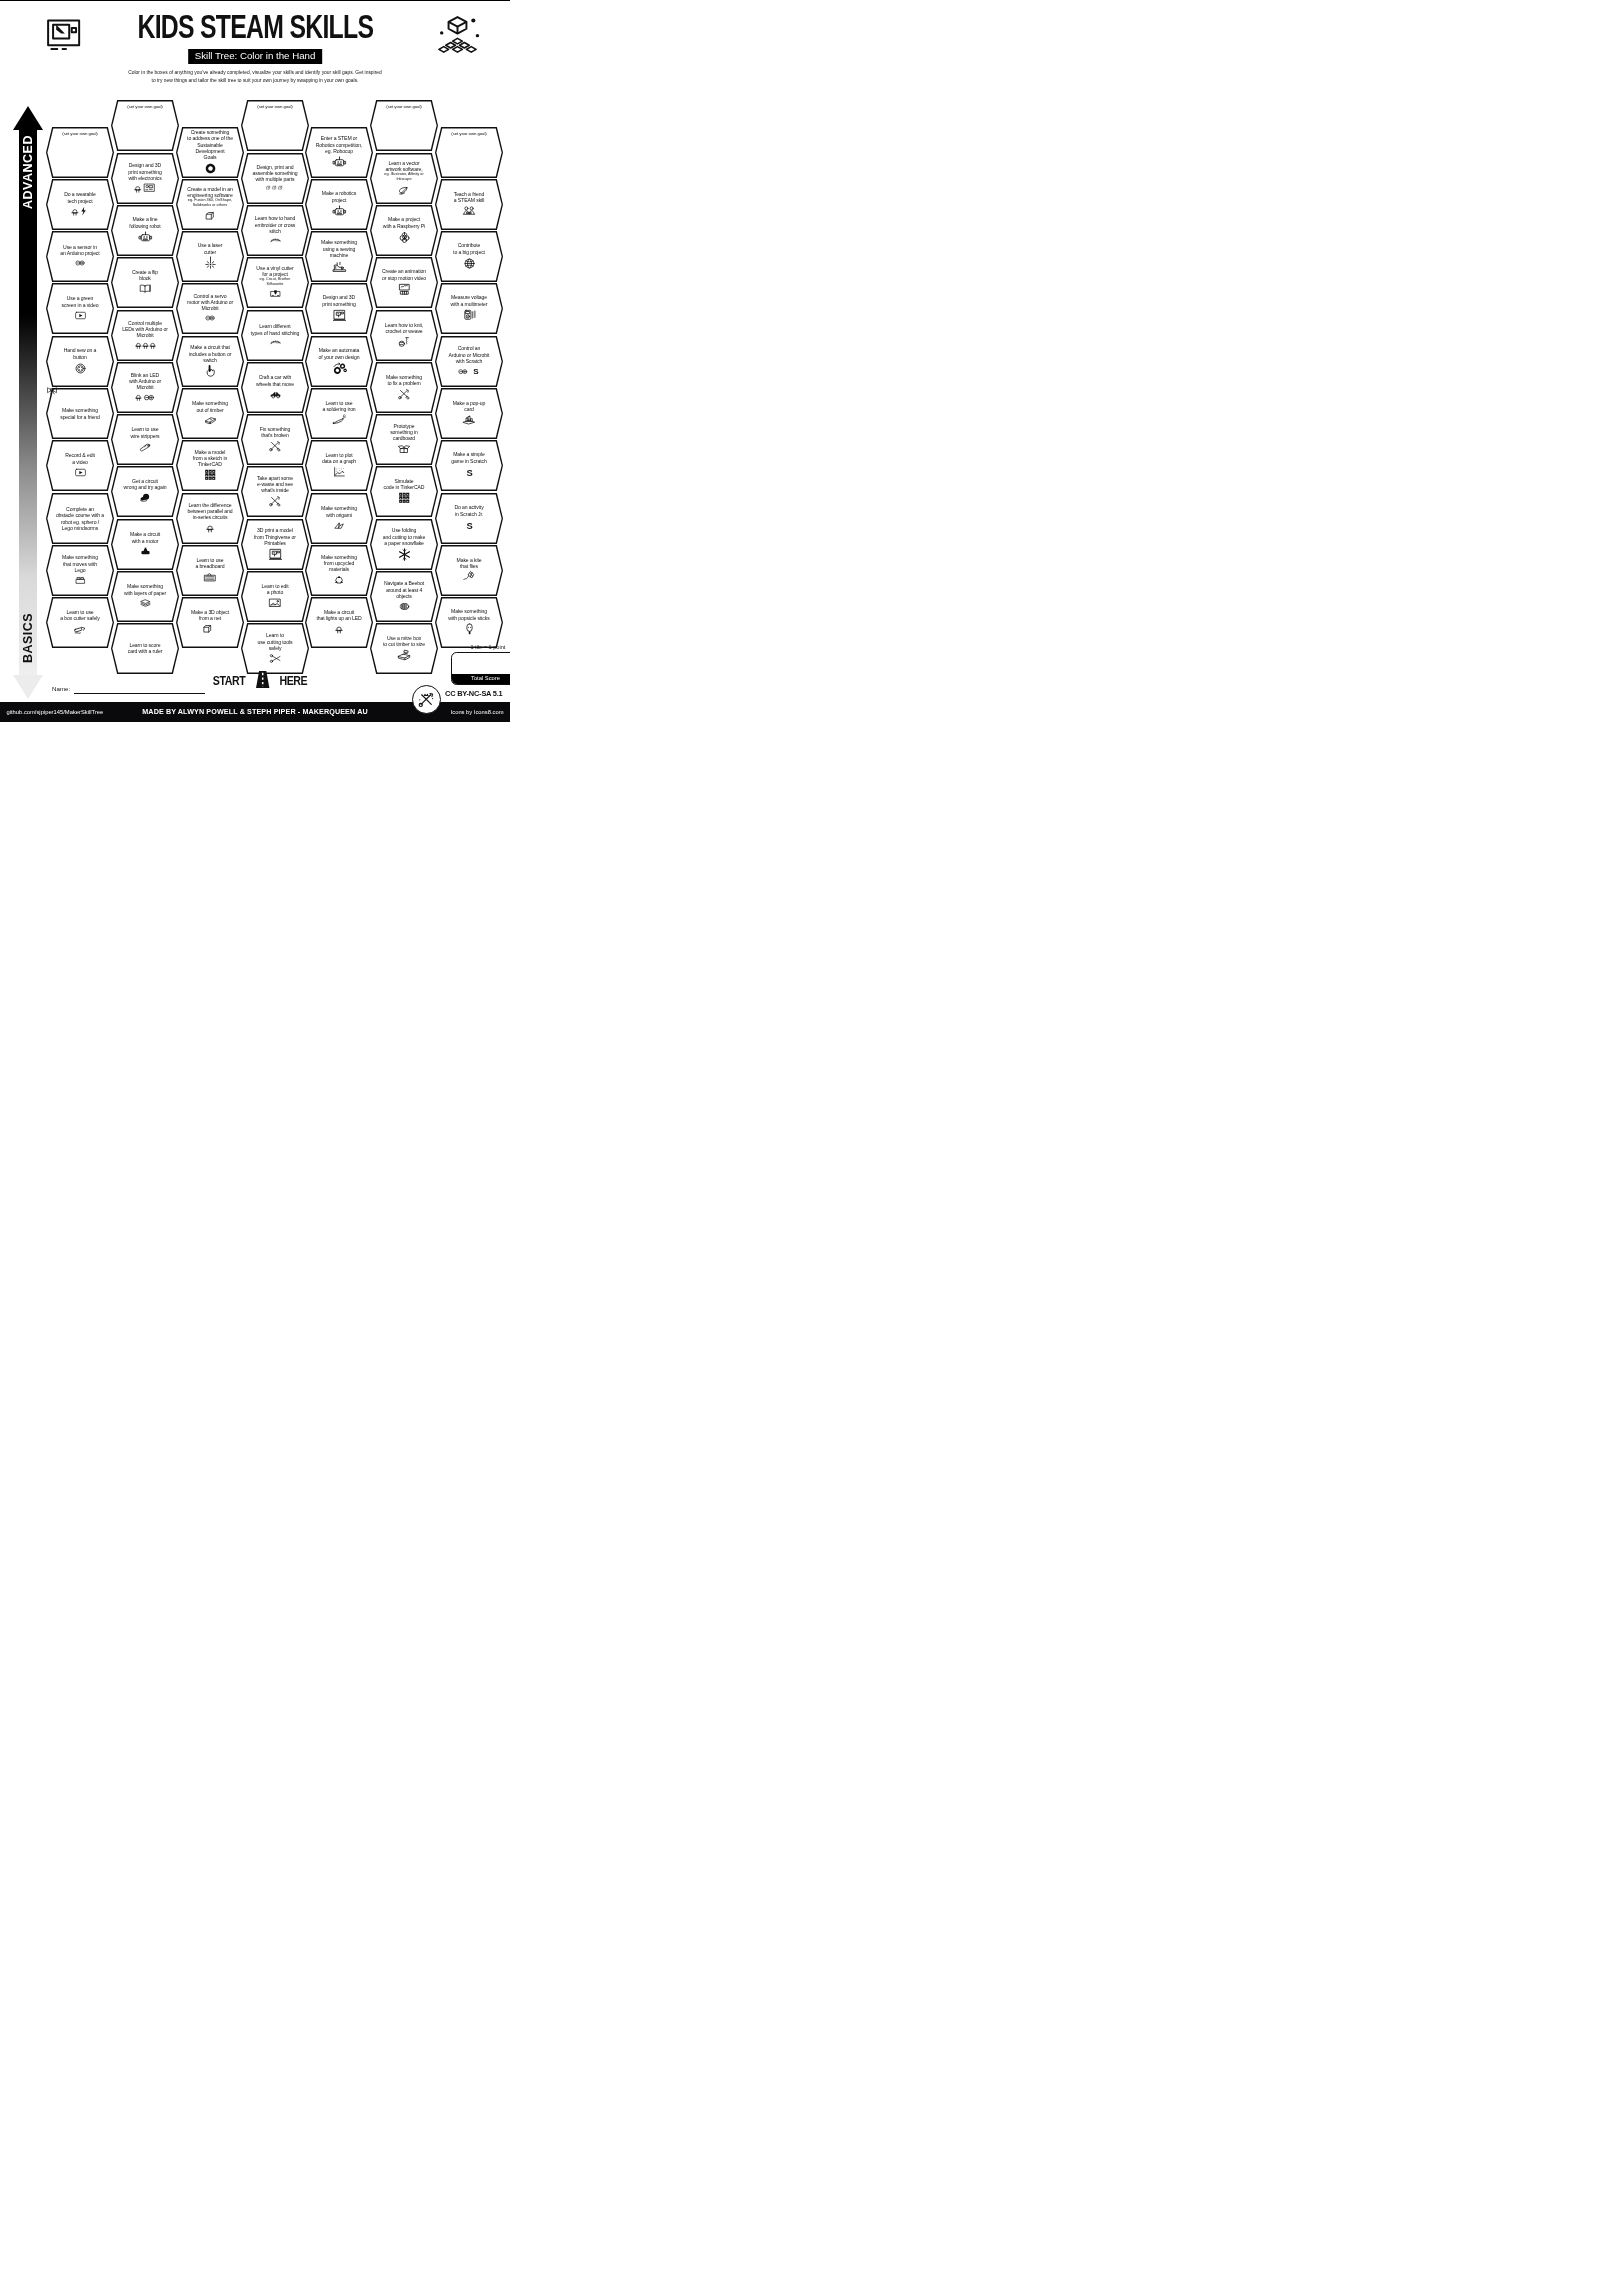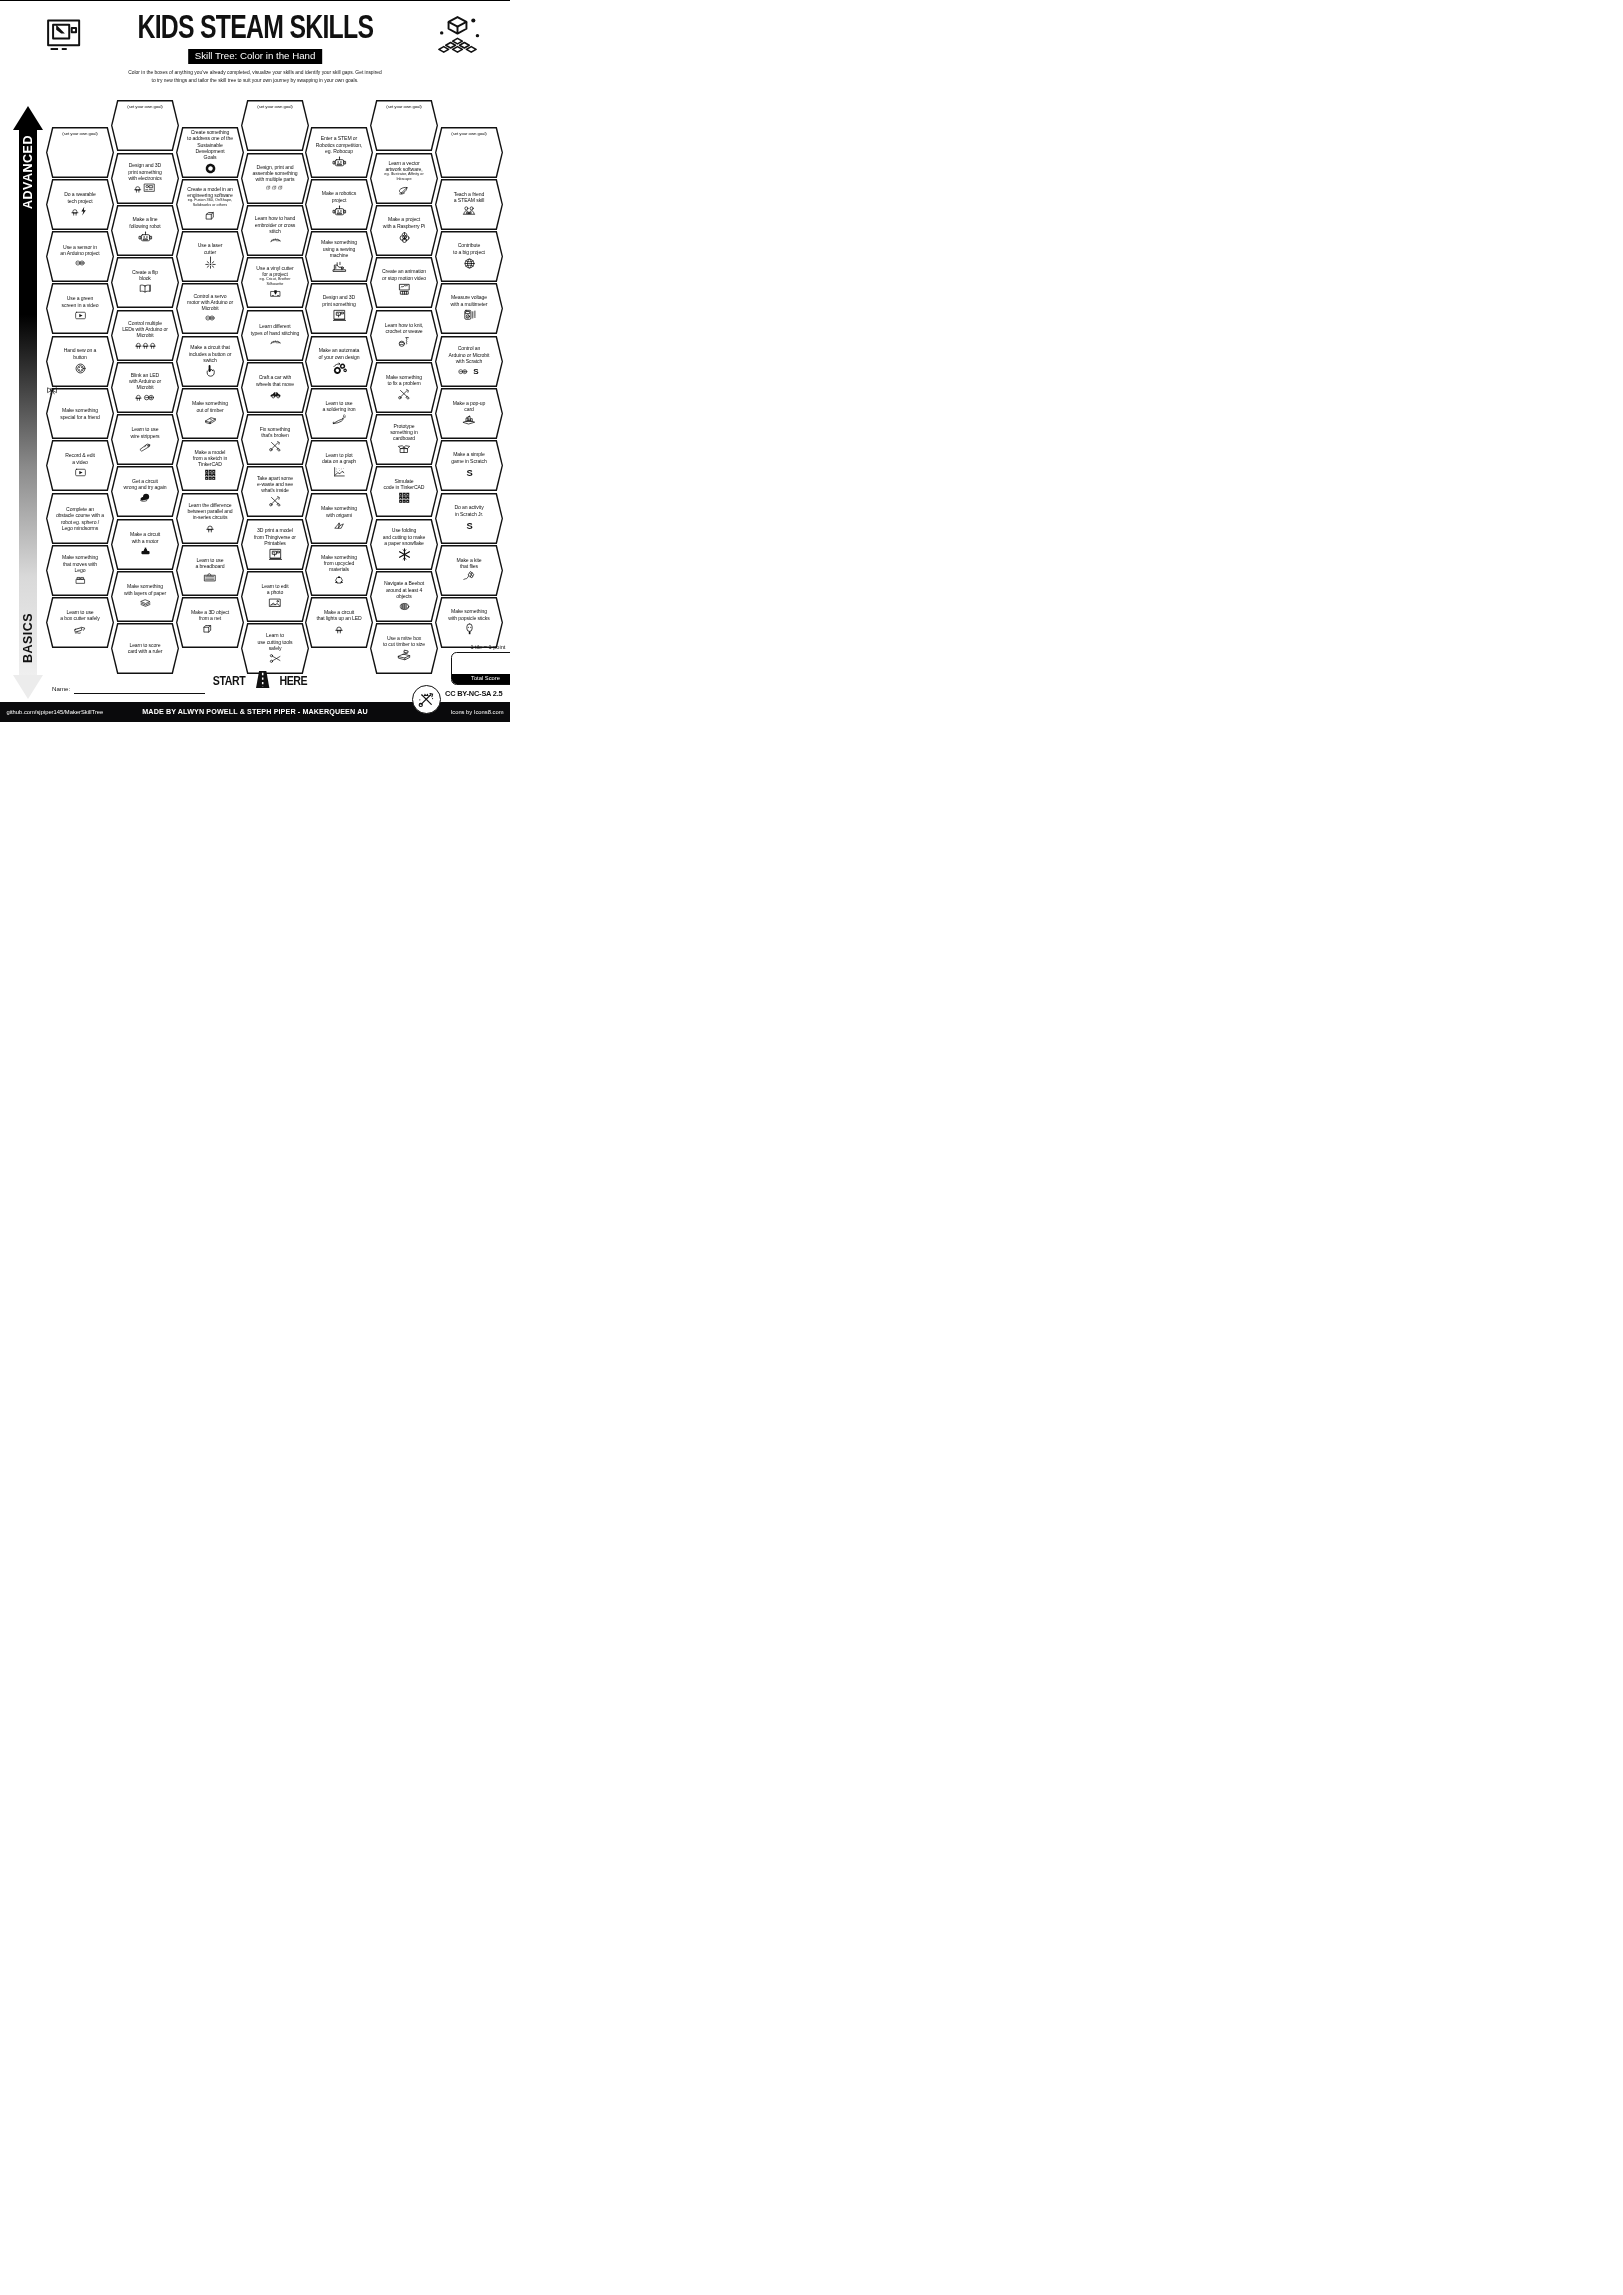--- a/index.html
+++ b/index.html
@@ -1622,21 +1622,21 @@
     <svg width="20.4" height="20.4" viewBox="0 0 64 64" fill="none" stroke="#111" stroke-width="3.5" stroke-linecap="round">
       <line x1="16" y1="48" x2="46" y2="18"></line>
         <line x1="18" y1="18" x2="48" y2="48"></line>
       <circle cx="15" cy="50" r="5"></circle>
         <path d="M44 14l8 2-2 8"></path>
       <path d="M24 22l4-8 4 6 4-6 4 8z" fill="#111" stroke="none"></path>
       <circle cx="52" cy="30" r="1.8" fill="#111" stroke="none"></circle>
         <circle cx="12" cy="34" r="1.8" fill="#111" stroke="none"></circle>
     </svg>
   </div>
-  <div class="ccrow">CC BY-NC-SA 2.5</div>
+  <div class="ccrow">CC BY-NC-SA 5.1</div>
 
   <div class="footer">
     <span class="f-left">github.com/sjpiper145/MakerSkillTree</span>
     <span class="f-center">MADE BY ALWYN POWELL &amp; STEPH PIPER  -  MAKERQUEEN AU</span>
     <span class="f-right">Icons by Icons8.com</span>
   </div>
 </div>
 
 
 </body></html>

